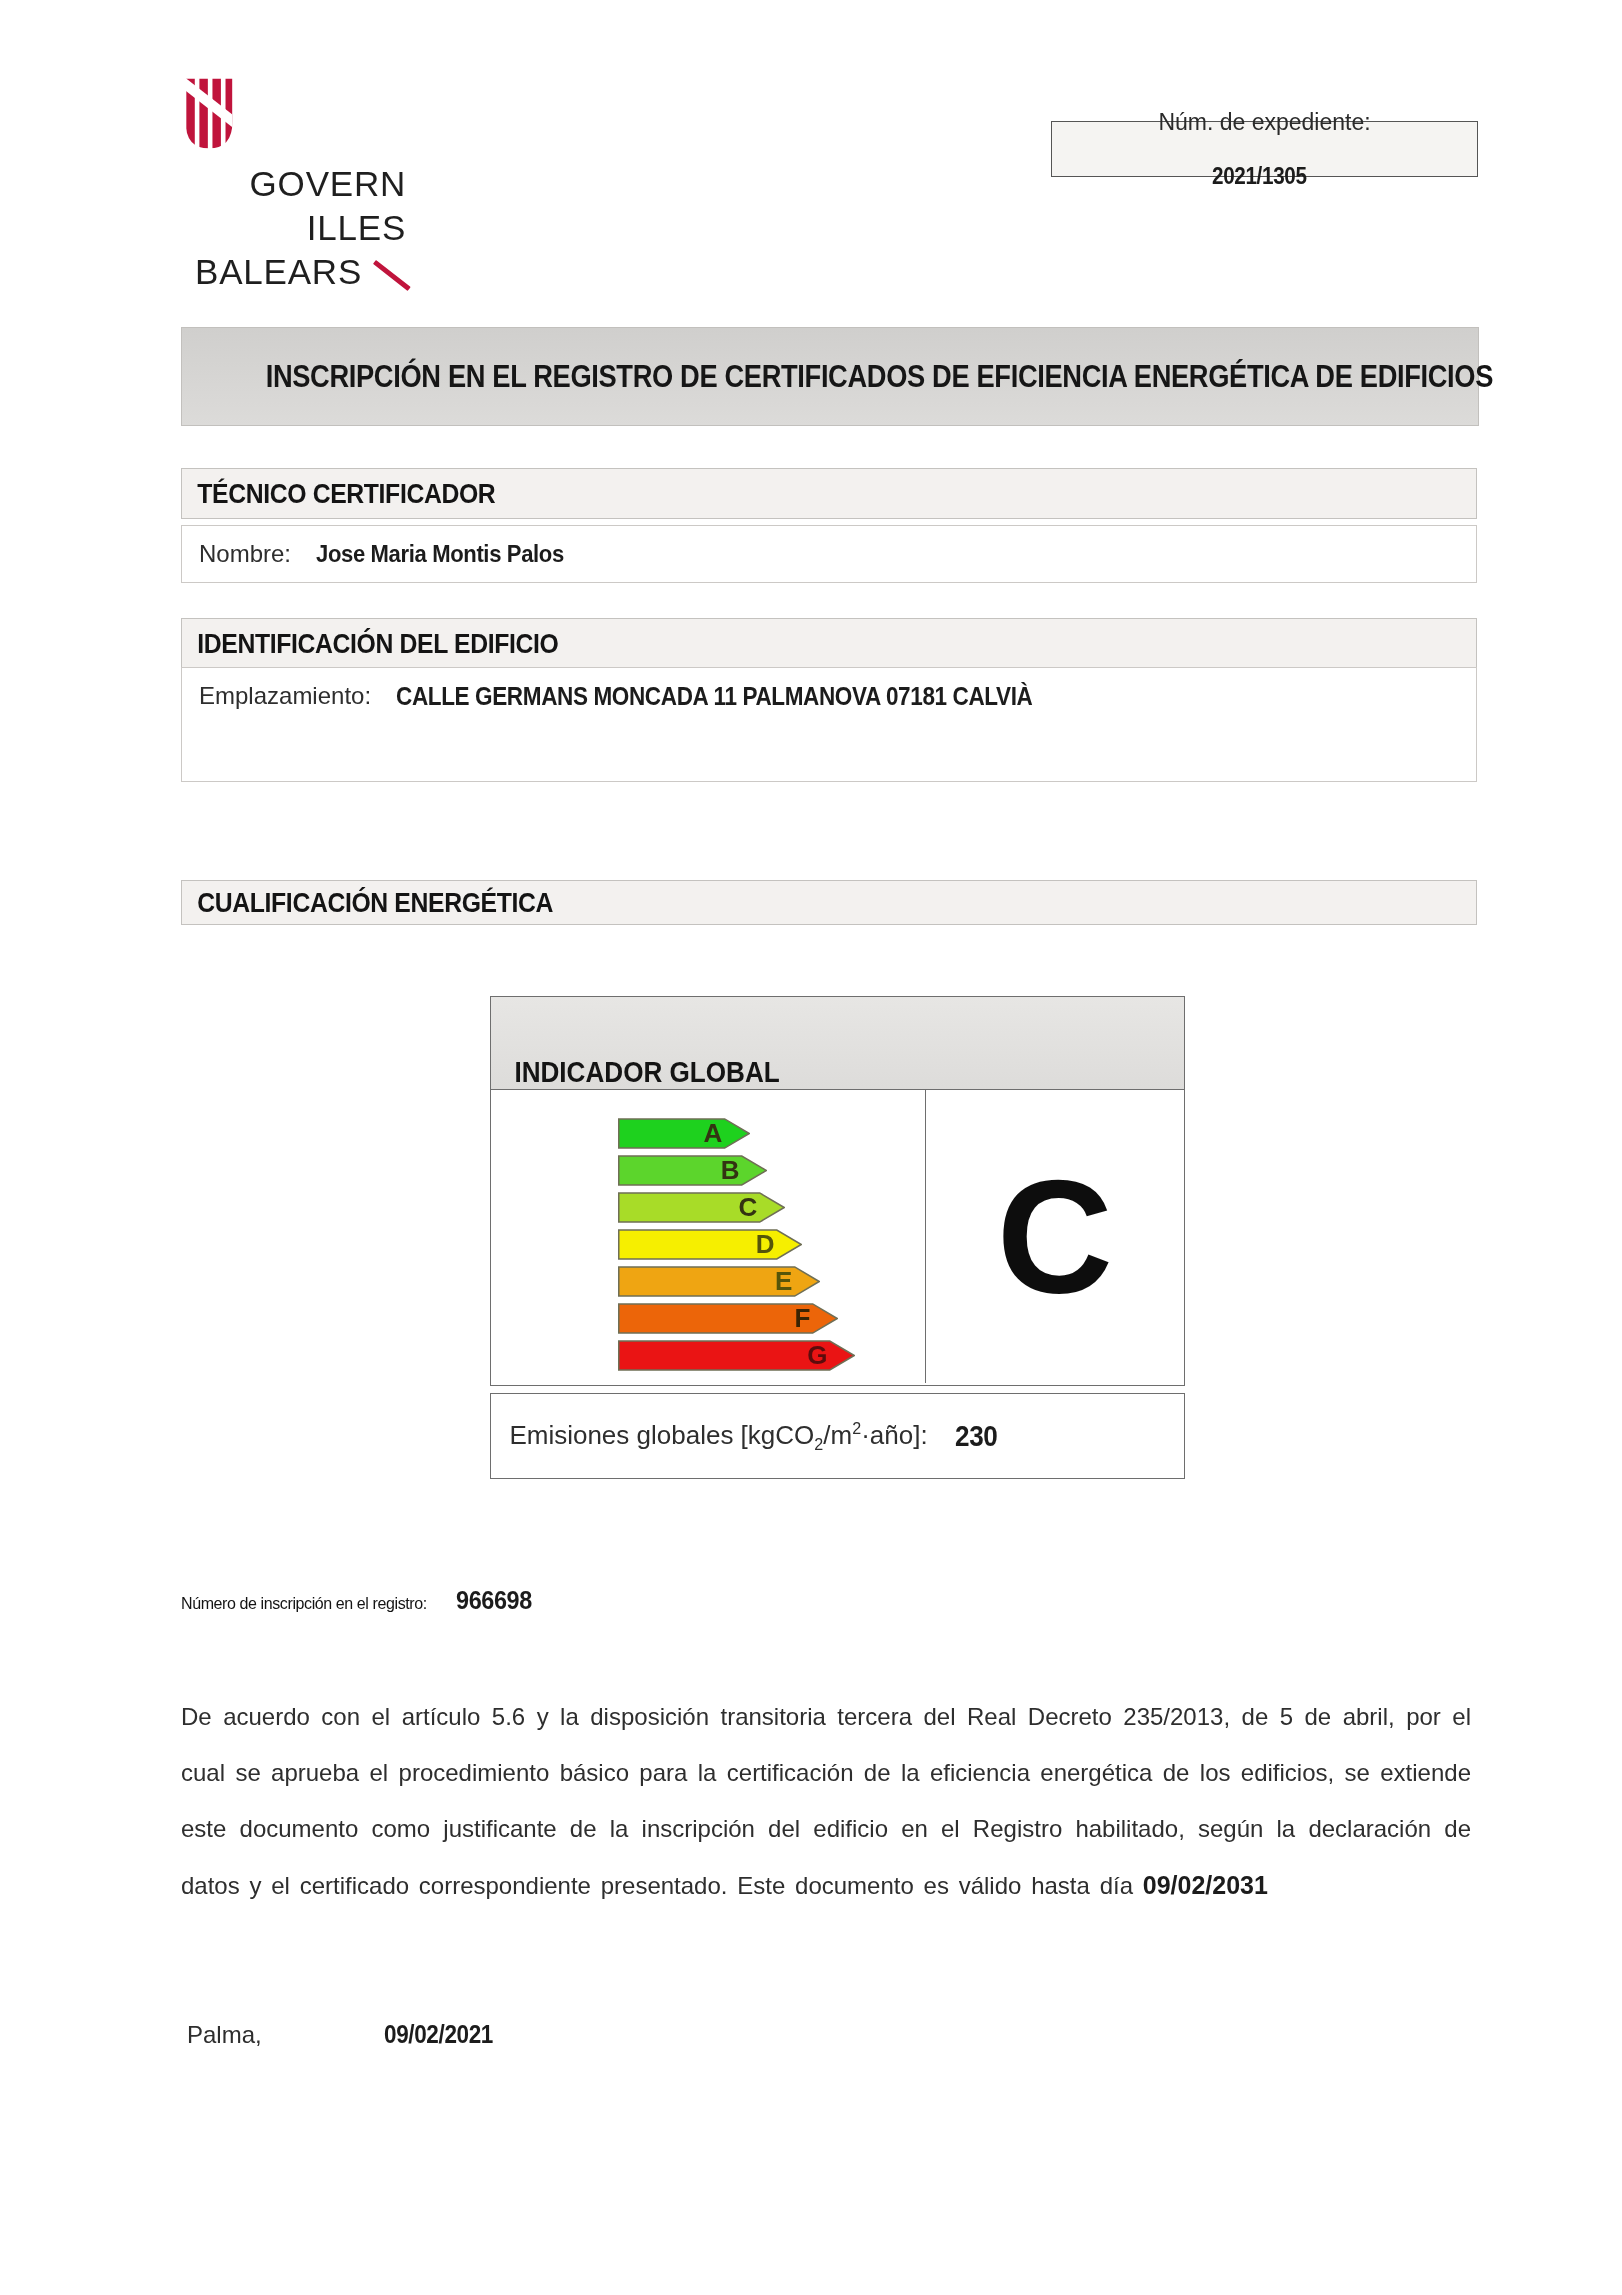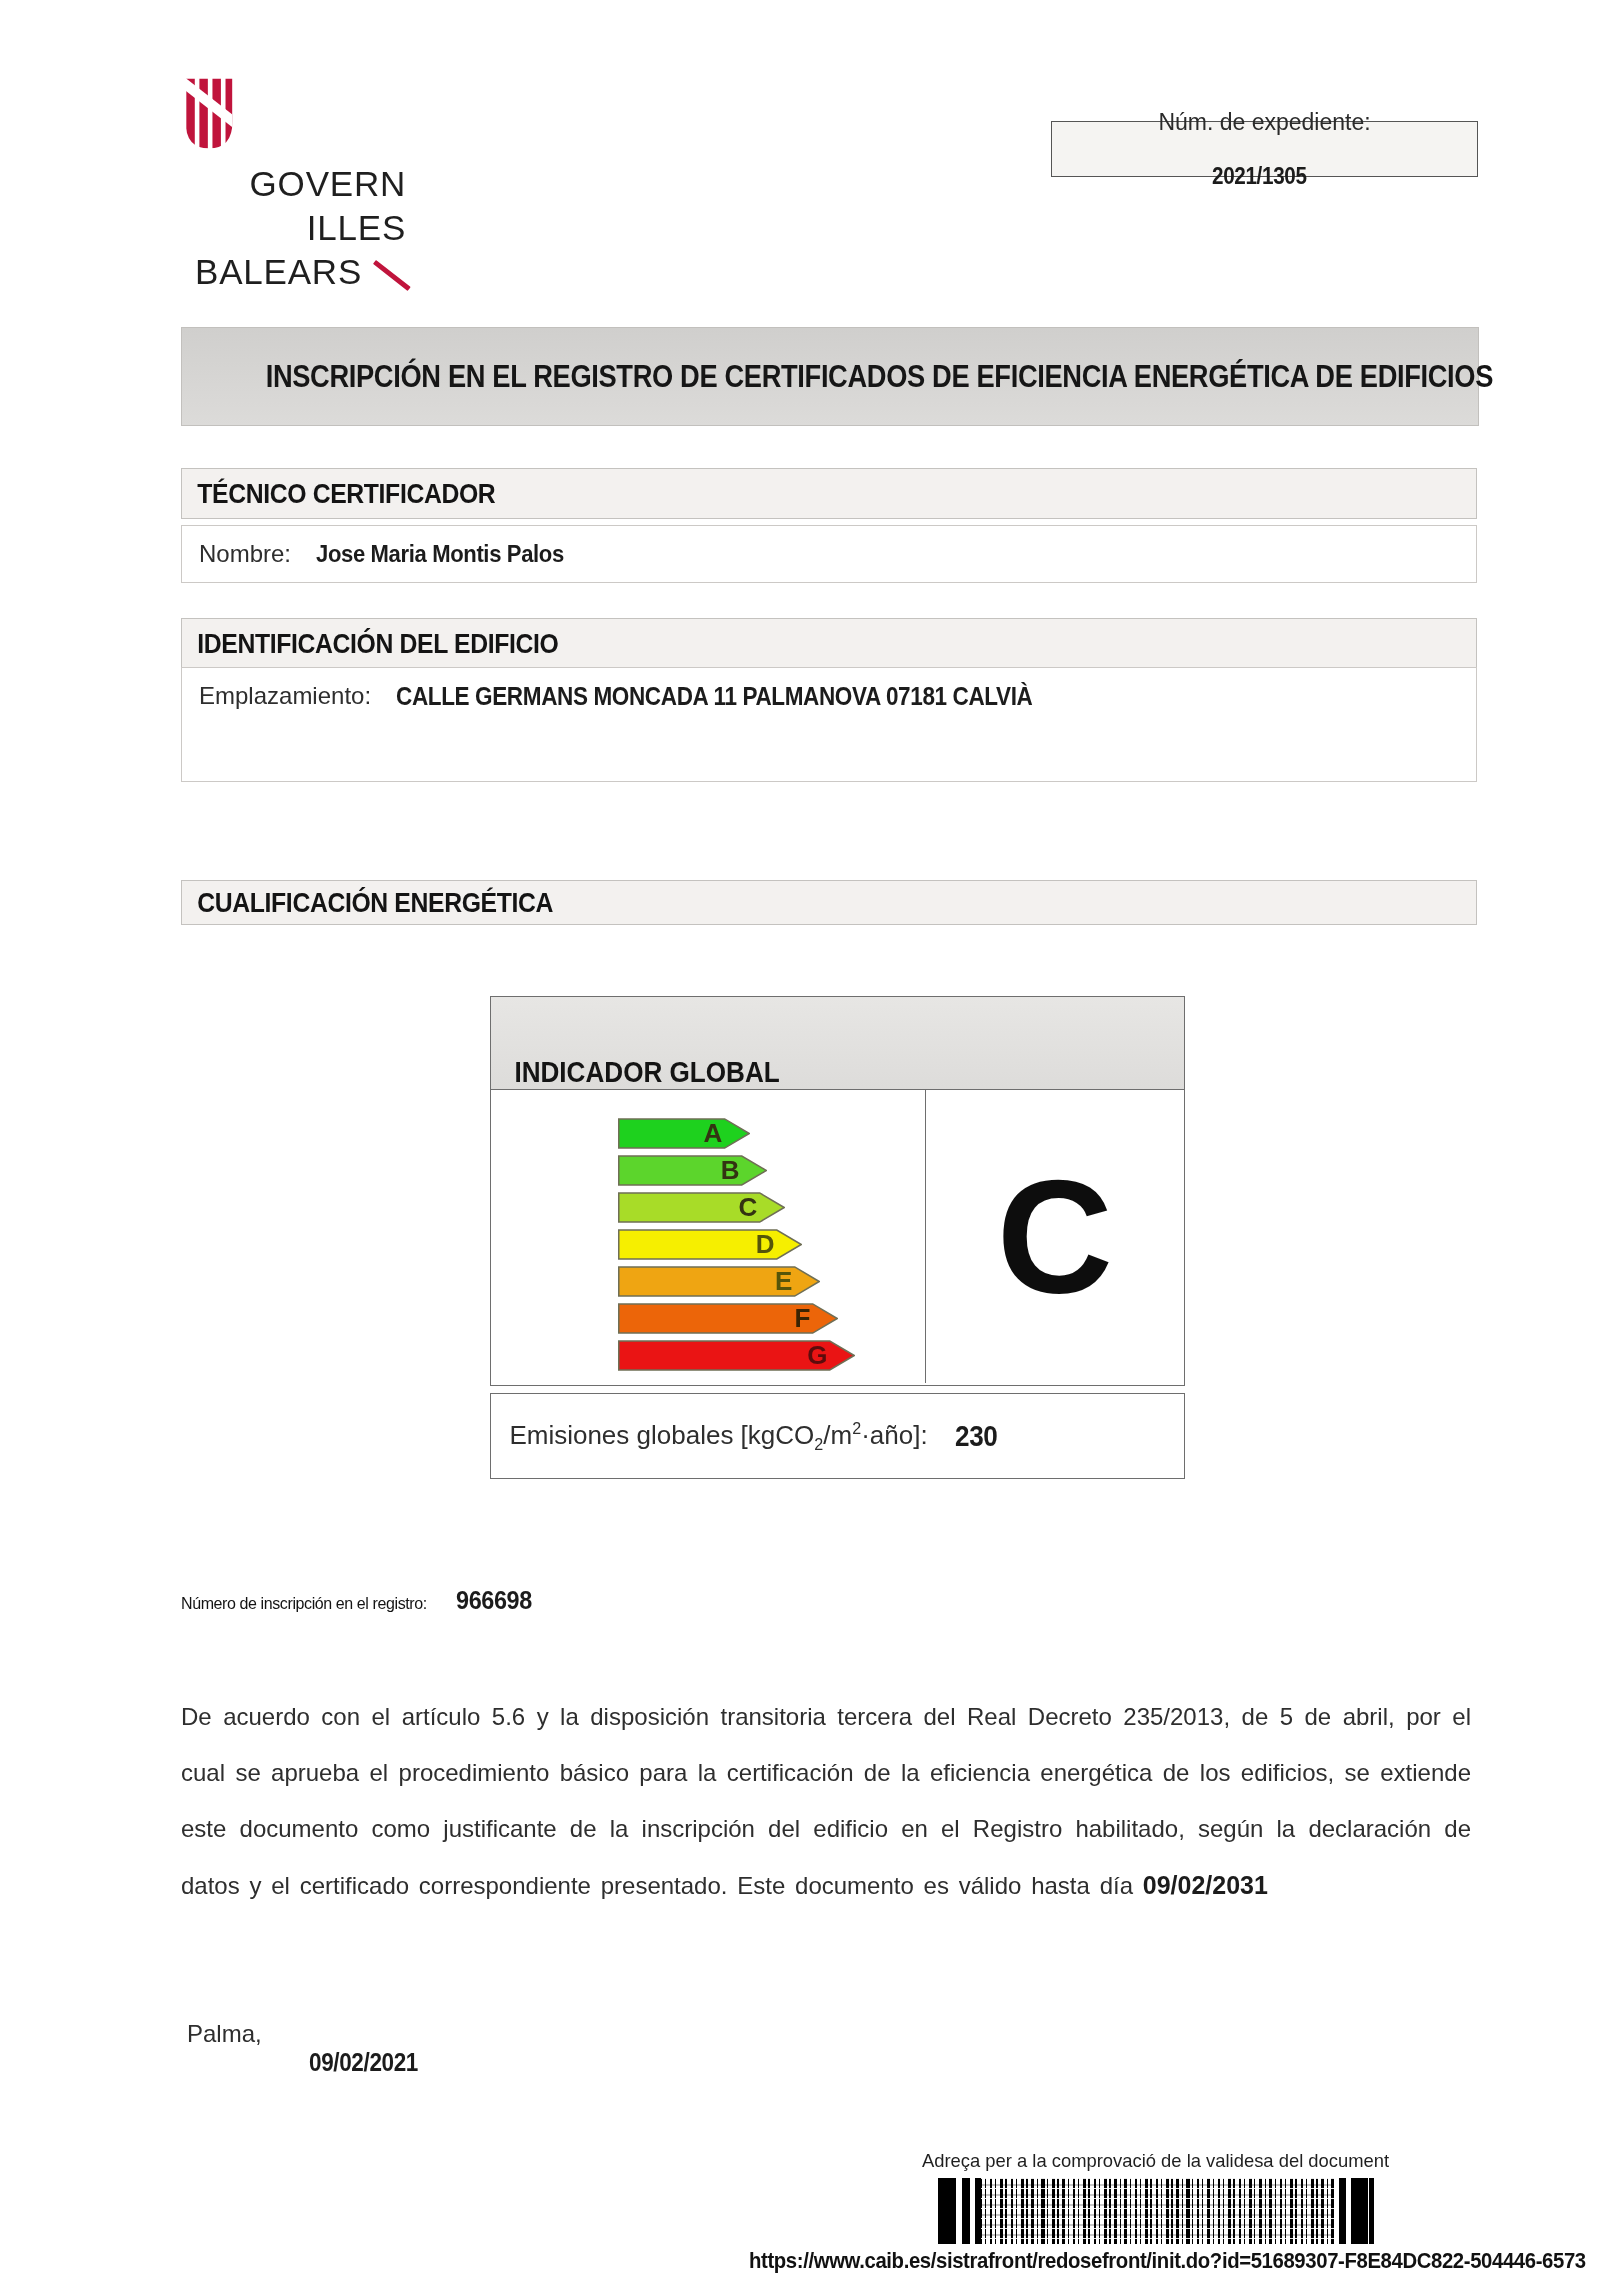--- a/index.html
+++ b/index.html
@@ -58,21 +58,21 @@
   .emisiones sup{font-size:0.62em;}
   .emisiones .val{font-size:29px;margin-left:27.5px;}
 
   
   .registro{position:absolute;left:181px;top:1585px;display:flex;align-items:baseline;}
   .registro .lbl{font-size:16px;font-weight:400;color:#141414;letter-spacing:-0.4px;white-space:nowrap;}
   .registro .val{font-size:26px;margin-left:29px;}
   .legal{position:absolute;left:181px;top:1689px;width:1290px;font-size:24px;line-height:56px;
          text-align:justify;color:#2e2e2e;word-spacing:3.1px;}
   .legal .fill{font-size:25px;transform:none;letter-spacing:0;}
-  .sig{position:absolute;left:187px;top:2020px;display:flex;align-items:flex-start;font-size:24px;color:#2e2e2e;flex-direction:column;}
+  .sig{position:absolute;left:187px;top:2020px;display:flex;align-items:center;font-size:24px;color:#2e2e2e;}
   .sig .val{font-size:25px;margin-left:122px;}
 
   
   .footer{position:absolute;left:727px;top:2150px;width:857px;text-align:center;}
   .verify-lbl{font-size:18.4px;color:#1f1f1f;}
   .barcode{position:relative;width:436px;height:66px;margin:6.1px auto 4.6px;
     background:
       repeating-linear-gradient(0deg, rgba(255,255,255,0) 0 4.6px, rgba(255,255,255,.9) 4.6px 6.1px,
                                 rgba(255,255,255,0) 6.1px 8.4px, rgba(0,0,0,.22) 8.4px 10px),
       repeating-linear-gradient(90deg,#000 0 3.1px,#fff 3.1px 5.4px,#000 5.4px 6.9px,#fff 6.9px 10.7px,
@@ -195,20 +195,15 @@
   <div class="legal">
     <span>De acuerdo con el artículo 5.6 y la disposición transitoria tercera del Real Decreto 235/2013, de 5 de abril, por el cual se aprueba el procedimiento básico para la certificación de la eficiencia energética de los edificios, se extiende este documento como justificante de la inscripción del edificio en el Registro habilitado, según la declaración de datos y el certificado correspondiente presentado. Este documento es válido hasta día</span>
     <span class="fill">09/02/2031</span>
   </div>
 
   <div class="sig">
     <span>Palma,</span>
     <span class="val fill">09/02/2021</span>
   </div>
 
-  <div class="footer">
-    <div class="verify-lbl">Adreça per a la comprovació de la validesa del document</div>
-    <div class="barcode"></div>
-    <a class="verify-url">https://www.caib.es/sistrafront/redosefront/init.do?id=51689307-F8E84DC822-504446-6573</a>
-  </div>
 
 </div>
 
 
 </body></html>

